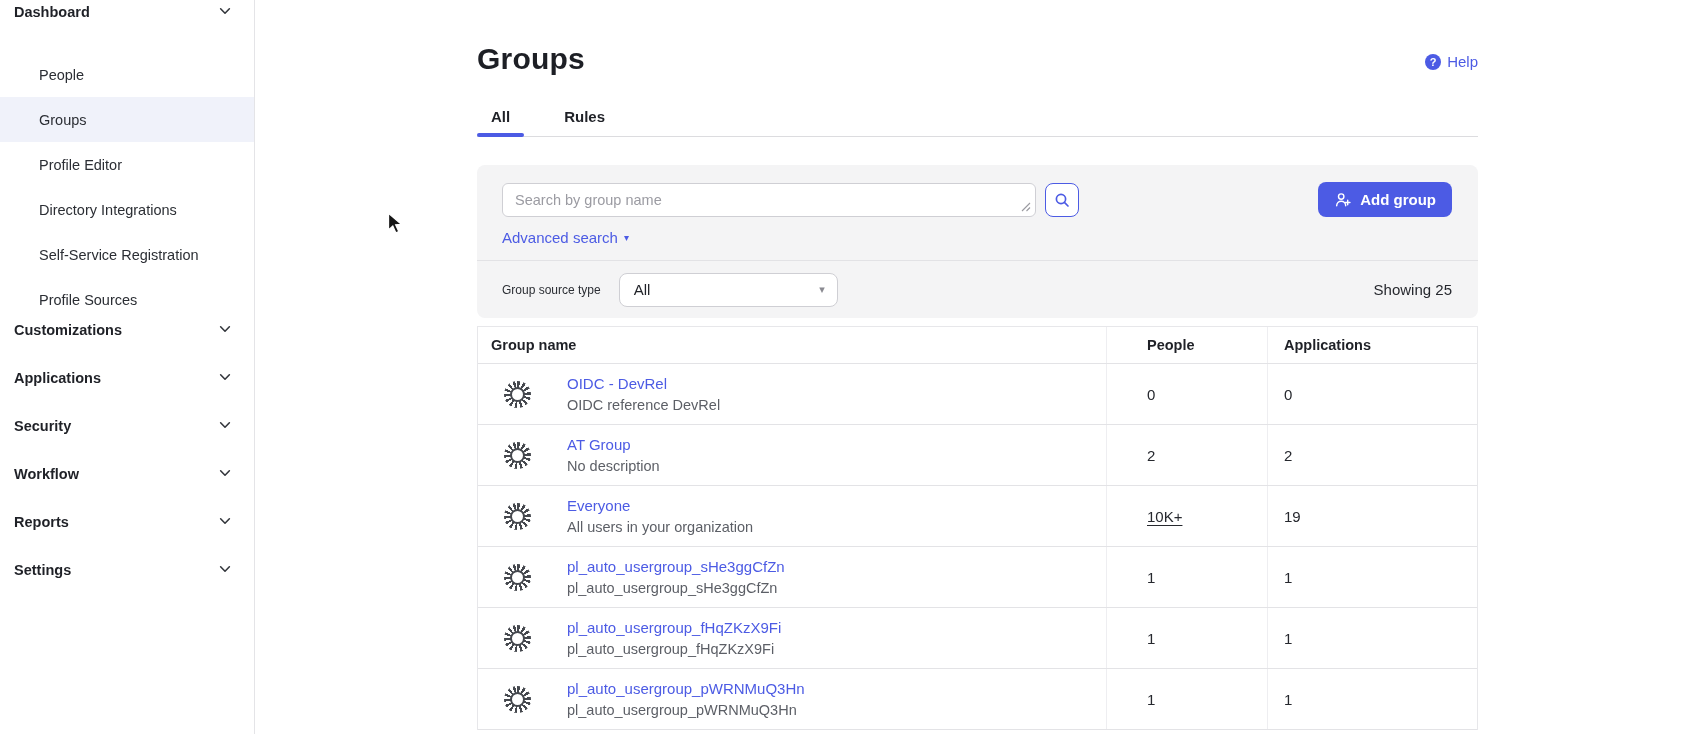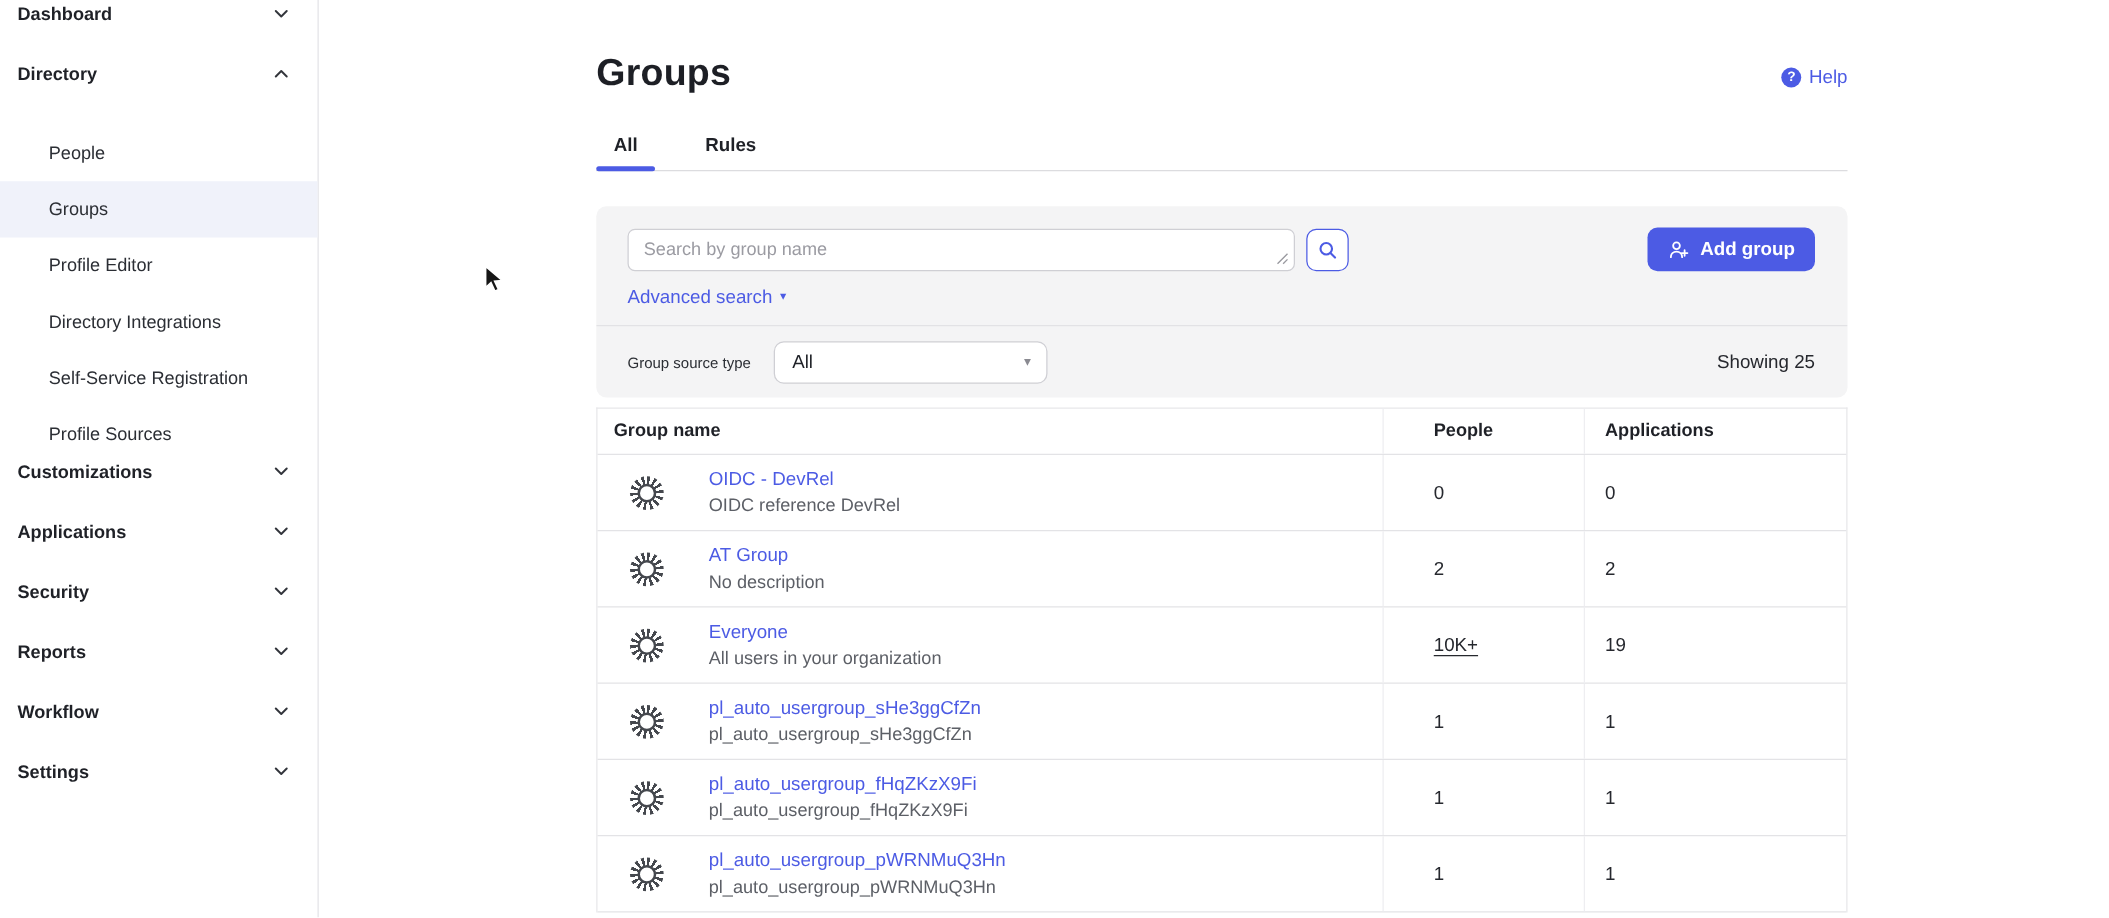--- a/index.html
+++ b/index.html
@@ -133,26 +133,20 @@
 </head>
 <body>
 
 <aside class="sidebar">
   <div class="nav-top">
     <span>Dashboard</span>
     <svg class="chev" viewBox="0 0 16 16">
         <path d="M3 5.5l5 5 5-5" stroke="#33363c" stroke-width="1.8" fill="none" stroke-linecap="round" stroke-linejoin="round"></path>
       </svg>
   </div>
-  <div class="nav-top">
-    <span>Directory</span>
-    <svg class="chev up" viewBox="0 0 16 16">
-        <path d="M3 5.5l5 5 5-5" stroke="#33363c" stroke-width="1.8" fill="none" stroke-linecap="round" stroke-linejoin="round"></path>
-      </svg>
-  </div>
   <div class="nav-sub">
     <span>People</span>
   </div>
   <div class="nav-sub selected">
     <span>Groups</span>
   </div>
   <div class="nav-sub">
     <span>Profile Editor</span>
   </div>
   <div class="nav-sub">
@@ -176,27 +170,27 @@
         <path d="M3 5.5l5 5 5-5" stroke="#33363c" stroke-width="1.8" fill="none" stroke-linecap="round" stroke-linejoin="round"></path>
       </svg>
   </div>
   <div class="nav-top">
     <span>Security</span>
     <svg class="chev" viewBox="0 0 16 16">
         <path d="M3 5.5l5 5 5-5" stroke="#33363c" stroke-width="1.8" fill="none" stroke-linecap="round" stroke-linejoin="round"></path>
       </svg>
   </div>
   <div class="nav-top">
+    <span>Workflow</span>
+    <svg class="chev" viewBox="0 0 16 16">
+        <path d="M3 5.5l5 5 5-5" stroke="#33363c" stroke-width="1.8" fill="none" stroke-linecap="round" stroke-linejoin="round"></path>
+      </svg>
+  </div>
+  <div class="nav-top">
     <span>Reports</span>
-    <svg class="chev" viewBox="0 0 16 16">
-        <path d="M3 5.5l5 5 5-5" stroke="#33363c" stroke-width="1.8" fill="none" stroke-linecap="round" stroke-linejoin="round"></path>
-      </svg>
-  </div>
-  <div class="nav-top">
-    <span>Workflow</span>
     <svg class="chev" viewBox="0 0 16 16">
         <path d="M3 5.5l5 5 5-5" stroke="#33363c" stroke-width="1.8" fill="none" stroke-linecap="round" stroke-linejoin="round"></path>
       </svg>
   </div>
   <div class="nav-top">
     <span>Settings</span>
     <svg class="chev" viewBox="0 0 16 16">
         <path d="M3 5.5l5 5 5-5" stroke="#33363c" stroke-width="1.8" fill="none" stroke-linecap="round" stroke-linejoin="round"></path>
       </svg>
   </div>

